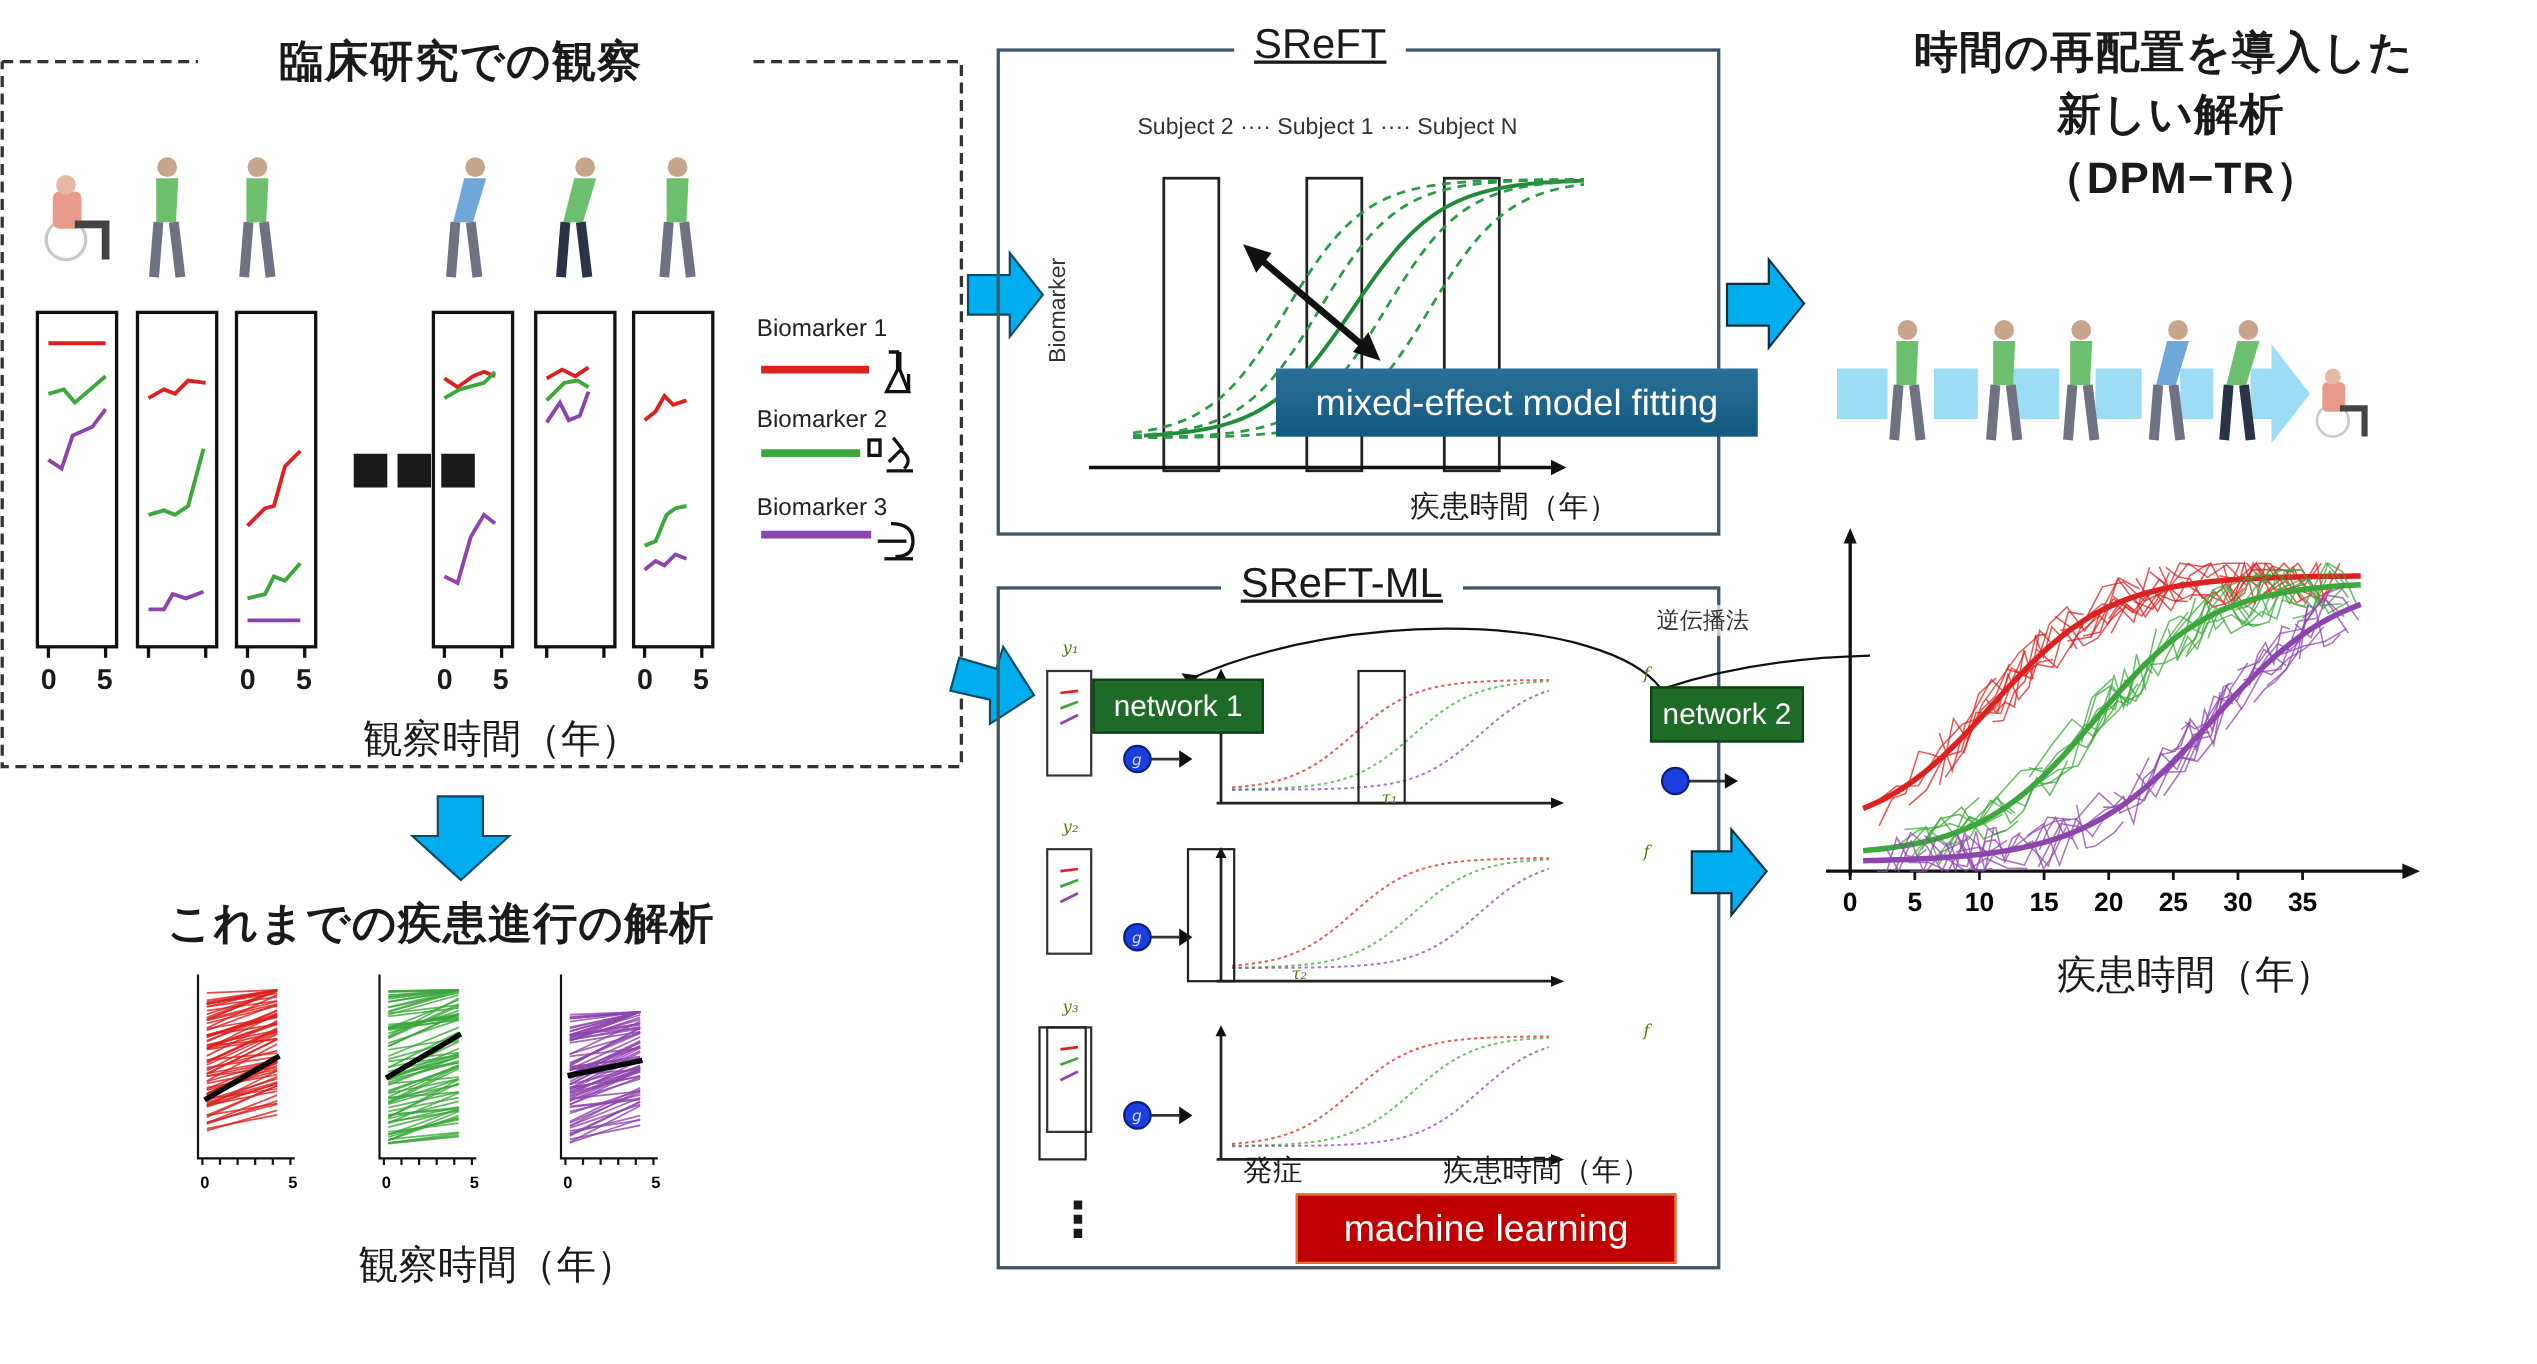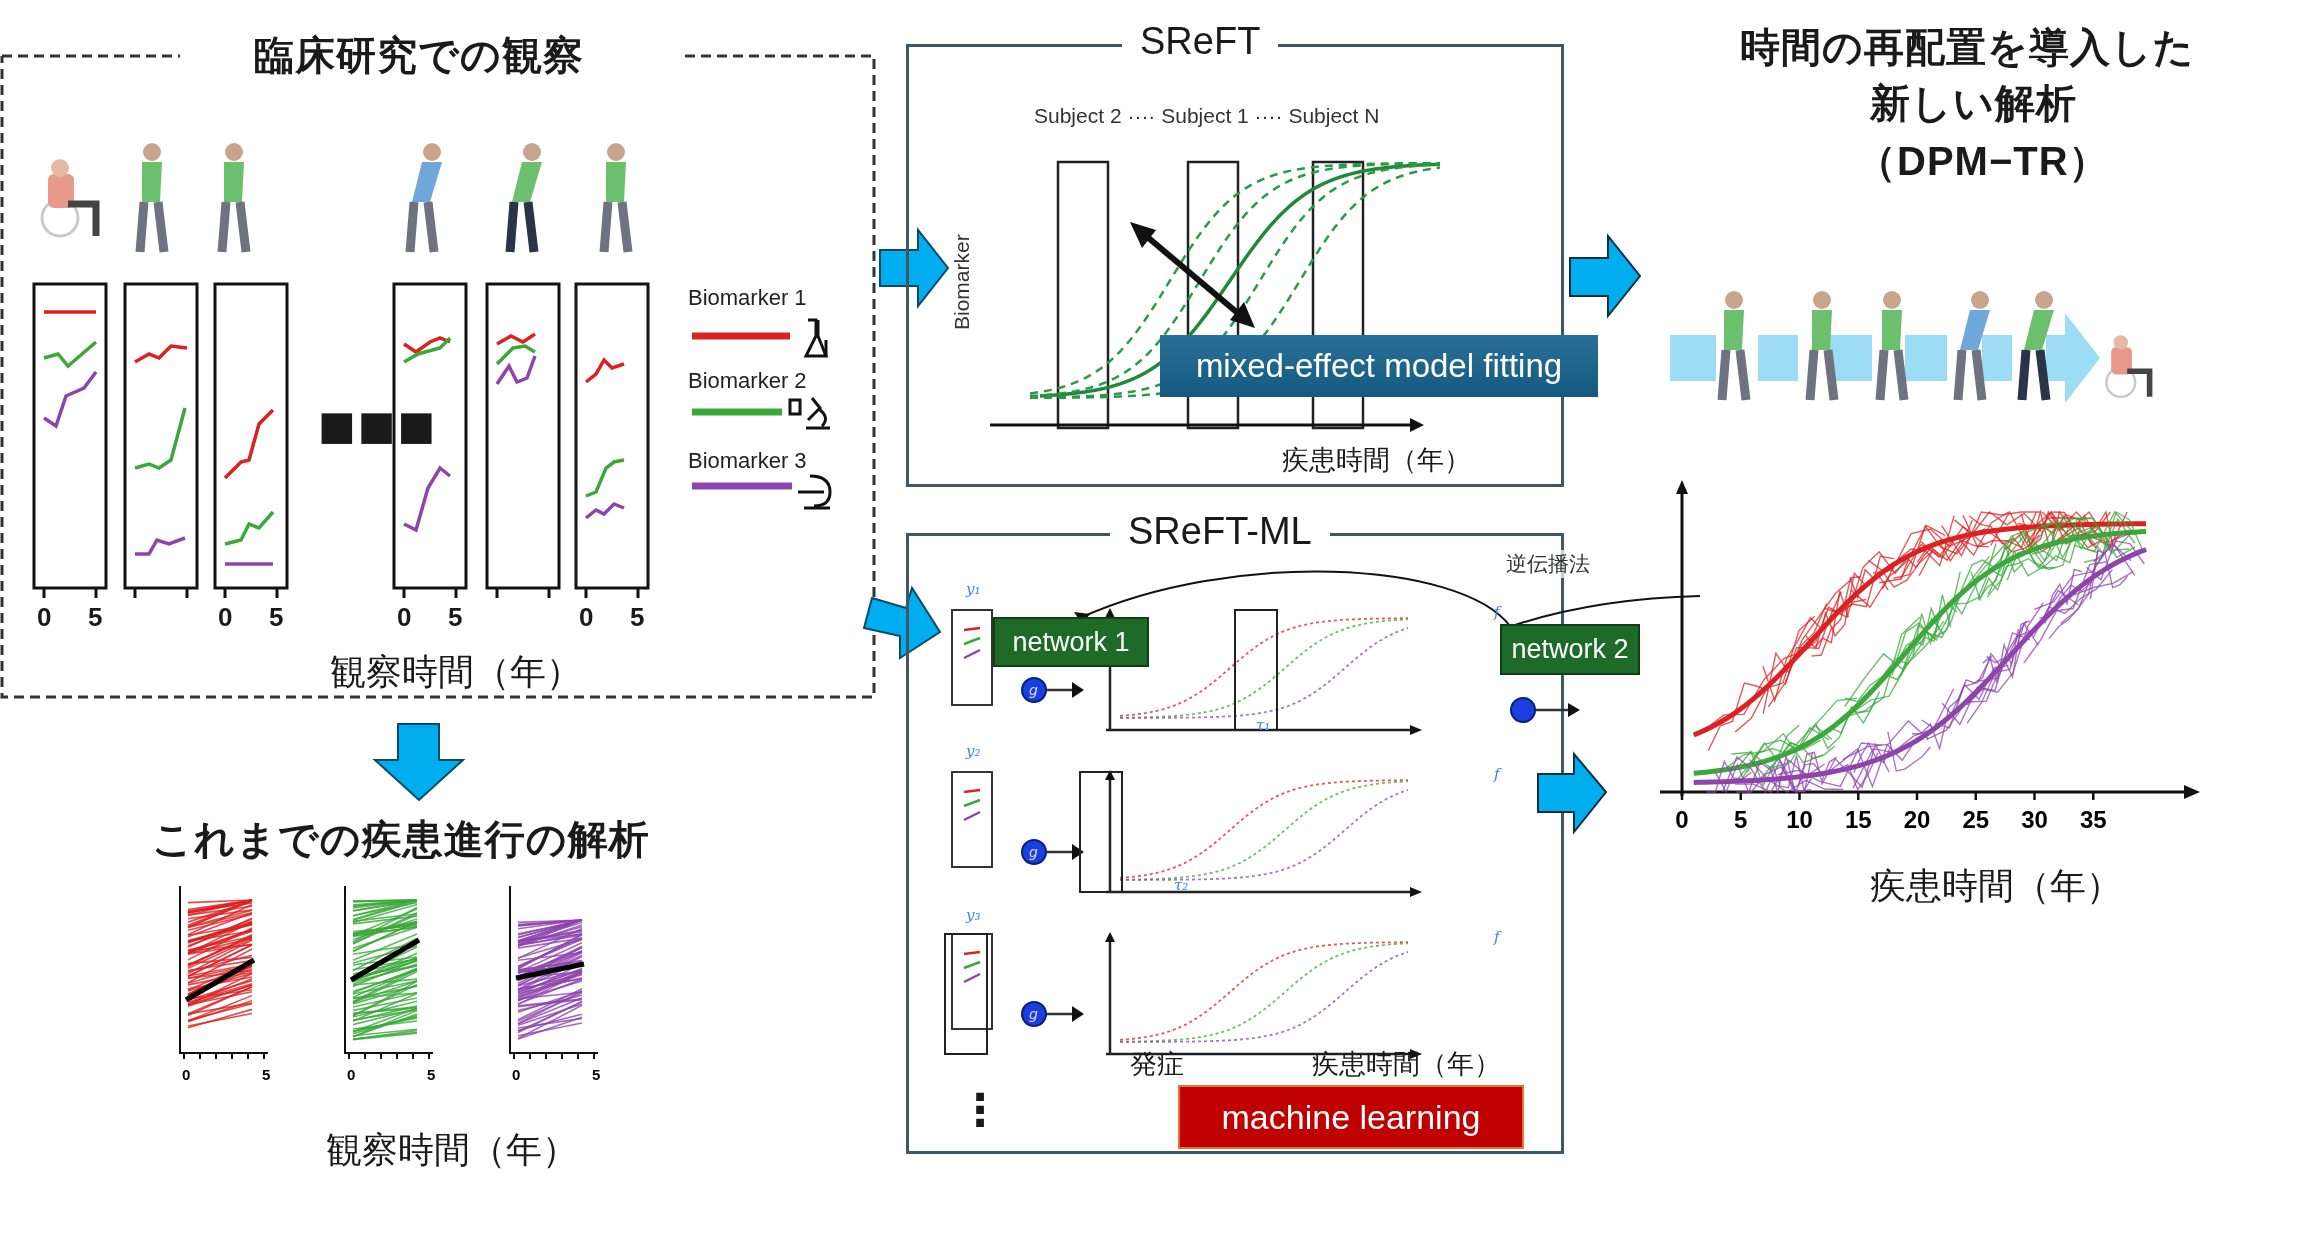--- a/index.html
+++ b/index.html
@@ -4,29 +4,29 @@
 <style>
   html, body { margin: 0; padding: 0; background: #ffffff; }
   body { width: 2306px; height: 1240px; position: relative; overflow: hidden;
          font-family: "DejaVu Sans", "Liberation Sans", sans-serif; color: #1a1a1a; }
   .abs { position: absolute; }
   .title-jp { font-size: 40px; font-weight: 700; white-space: nowrap; letter-spacing: 1px; }
   .axis-jp { font-size: 36px; white-space: nowrap; }
   .tick { font-size: 26px; font-weight: 700; font-family: "Liberation Sans", sans-serif; }
   .panel-frame { position: absolute; border: 3px solid #3f5766; box-sizing: border-box; }
   .panel-title { position: absolute; background: #fff; padding: 0 18px; font-size: 38px;
-                 font-family: "Liberation Sans", sans-serif; white-space: nowrap; }
+                 font-family: "Liberation Sans", sans-serif; white-space: nowrap; text-decoration: underline; }
   svg { position: absolute; overflow: visible; }
   .net-box { position: absolute; background: #1e6b27; border: 2px solid #0f3f14; color: #fff;
              font-family: "Liberation Sans", sans-serif; font-size: 27px; display: flex;
              align-items: center; justify-content: center; box-sizing: border-box; }
   .banner { position: absolute; color: #fff; font-family: "Liberation Sans", sans-serif;
             display: flex; align-items: center; justify-content: center; box-sizing: border-box; }
   .legend-label { position: absolute; font-family: "Liberation Sans", sans-serif; font-size: 22px; color: #222; }
-  .small-sub { position: absolute; font-family: "DejaVu Serif", serif; font-style: italic; font-size: 15px; color: #3b82f6; }
+  .small-sub { position: absolute; font-family: "DejaVu Serif", serif; font-style: italic; font-size: 15px; color: #4d7c0f; }
 </style>
 </head>
 <body>
 
 <div>
   <svg width="2306" height="1240" style="left:0;top:0">
     <path d="M2 56 L180 56 M685 56 L874 56 L874 697 L2 697 L2 56" fill="none" stroke="#333" stroke-width="3" stroke-dasharray="10 6"></path>
   </svg>
   <div class="abs title-jp" style="left:254px;top:28px;">臨床研究での観察</div>
 

